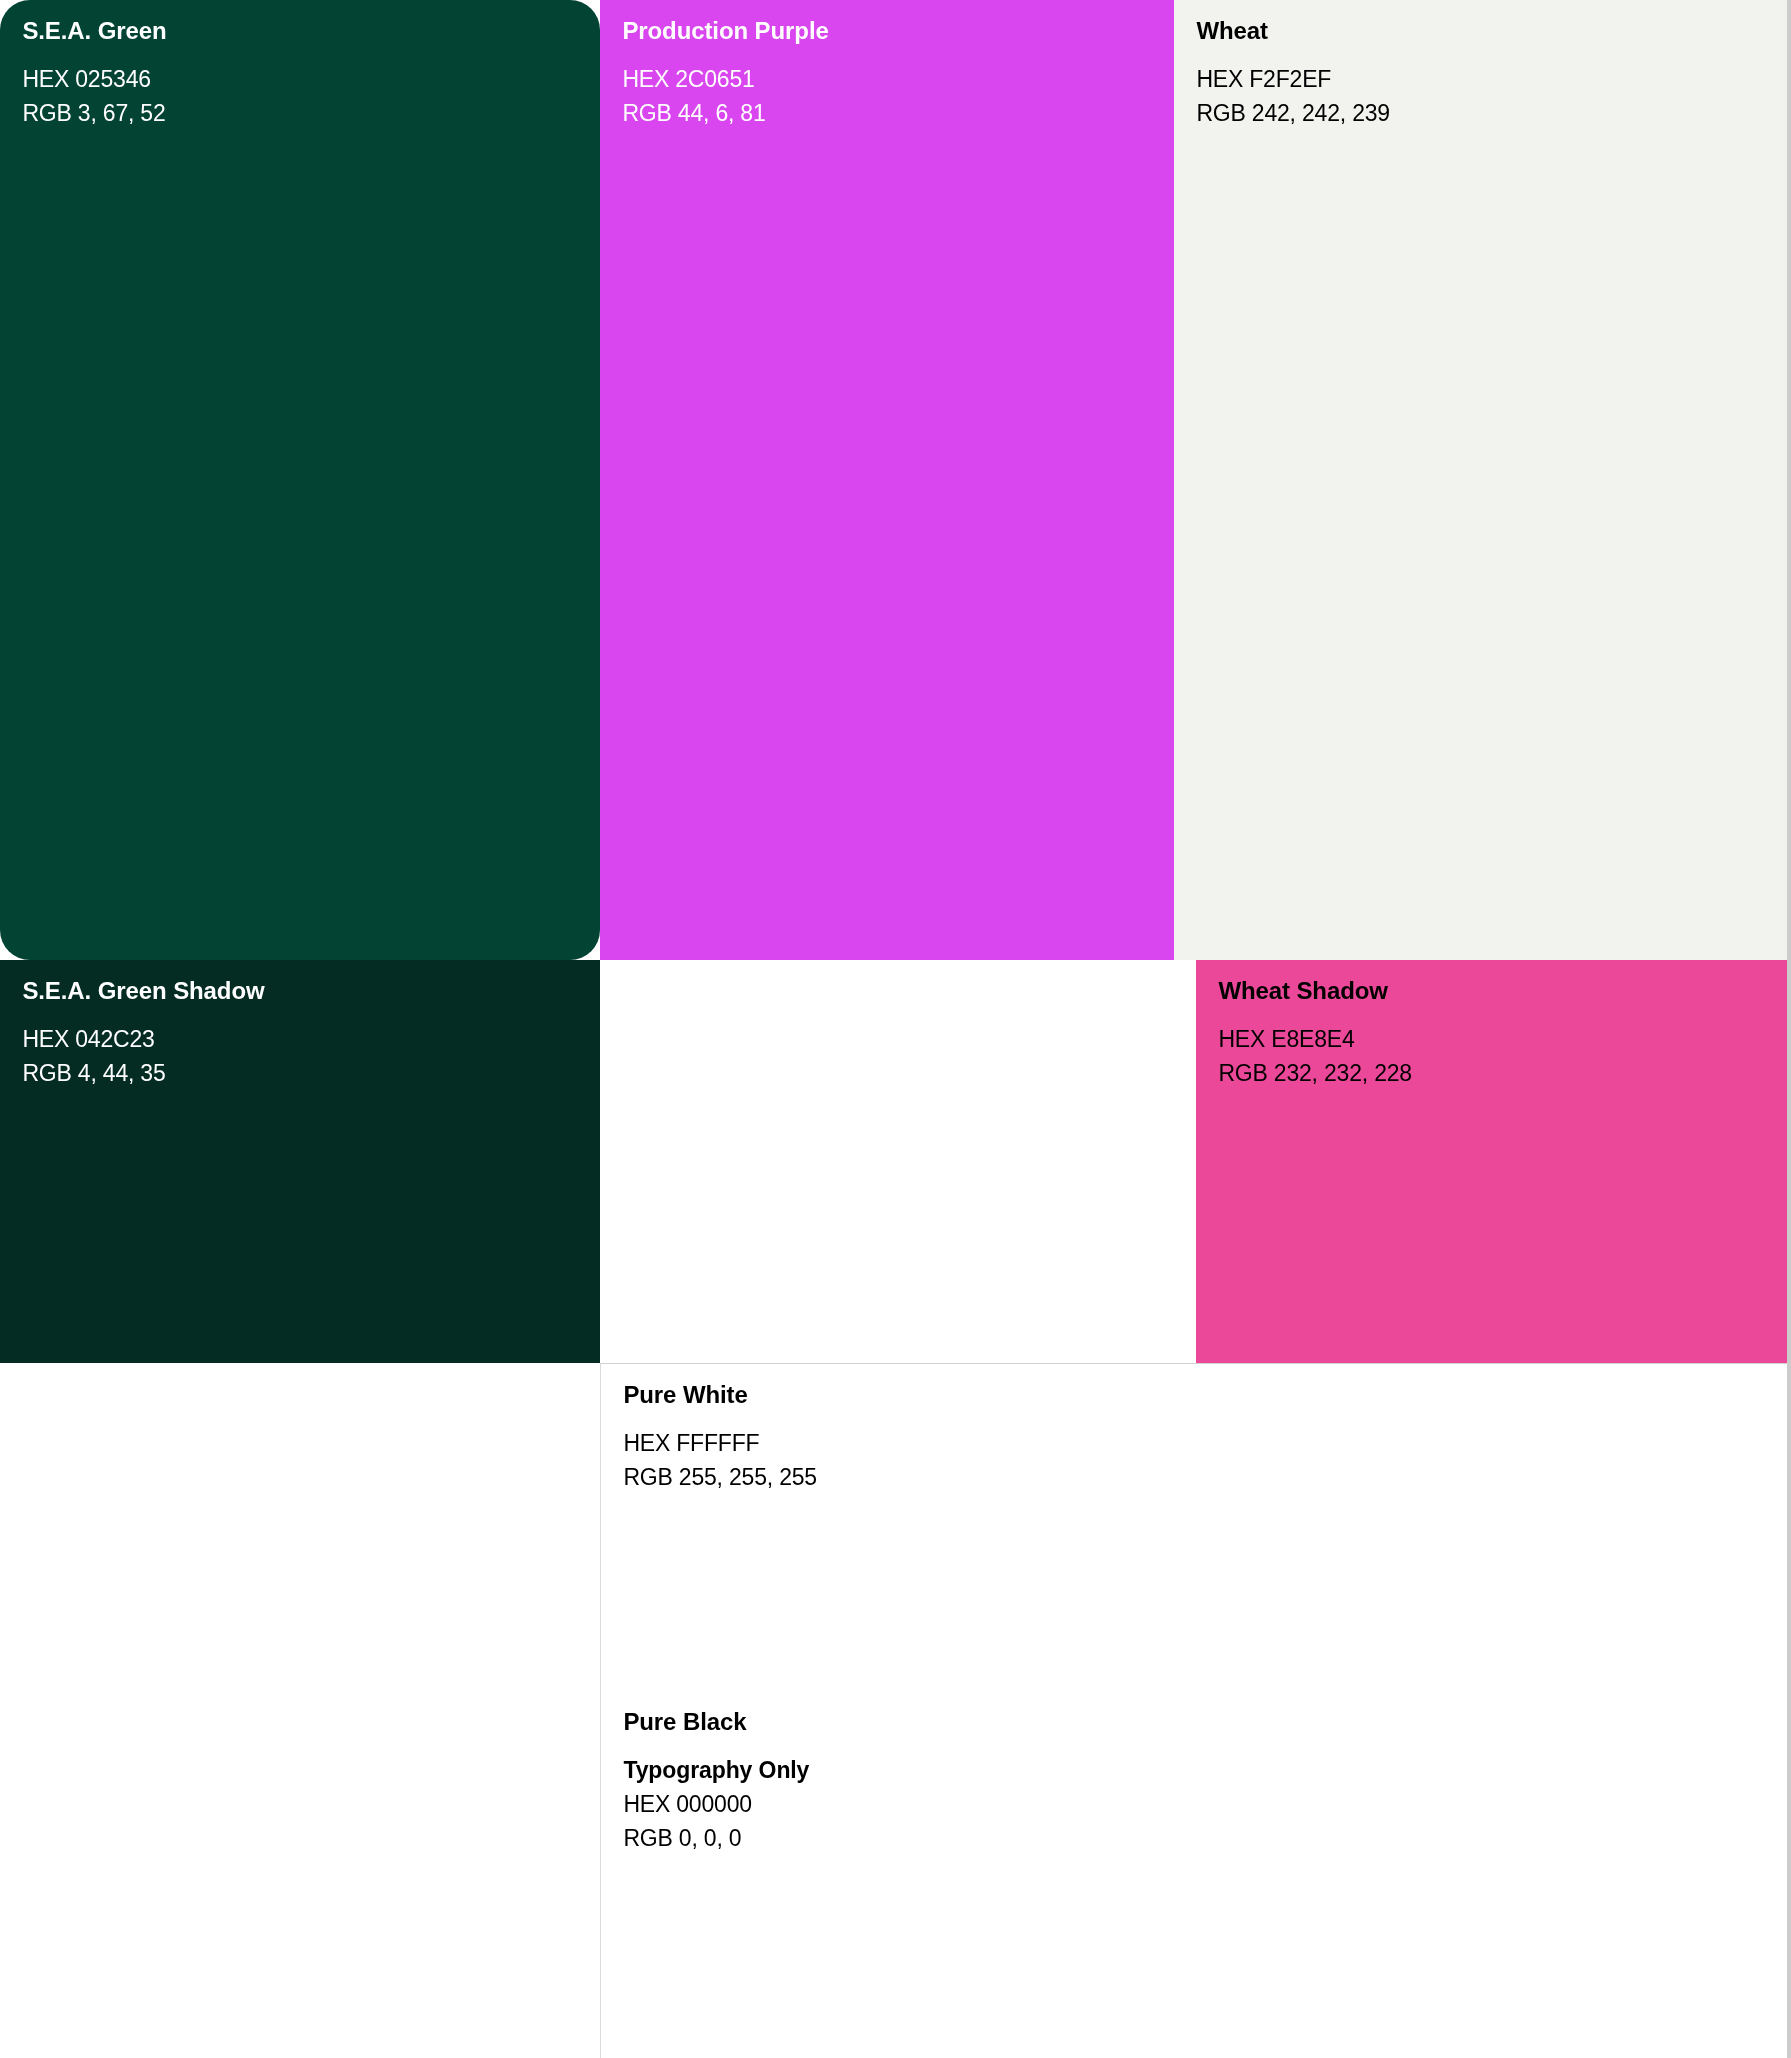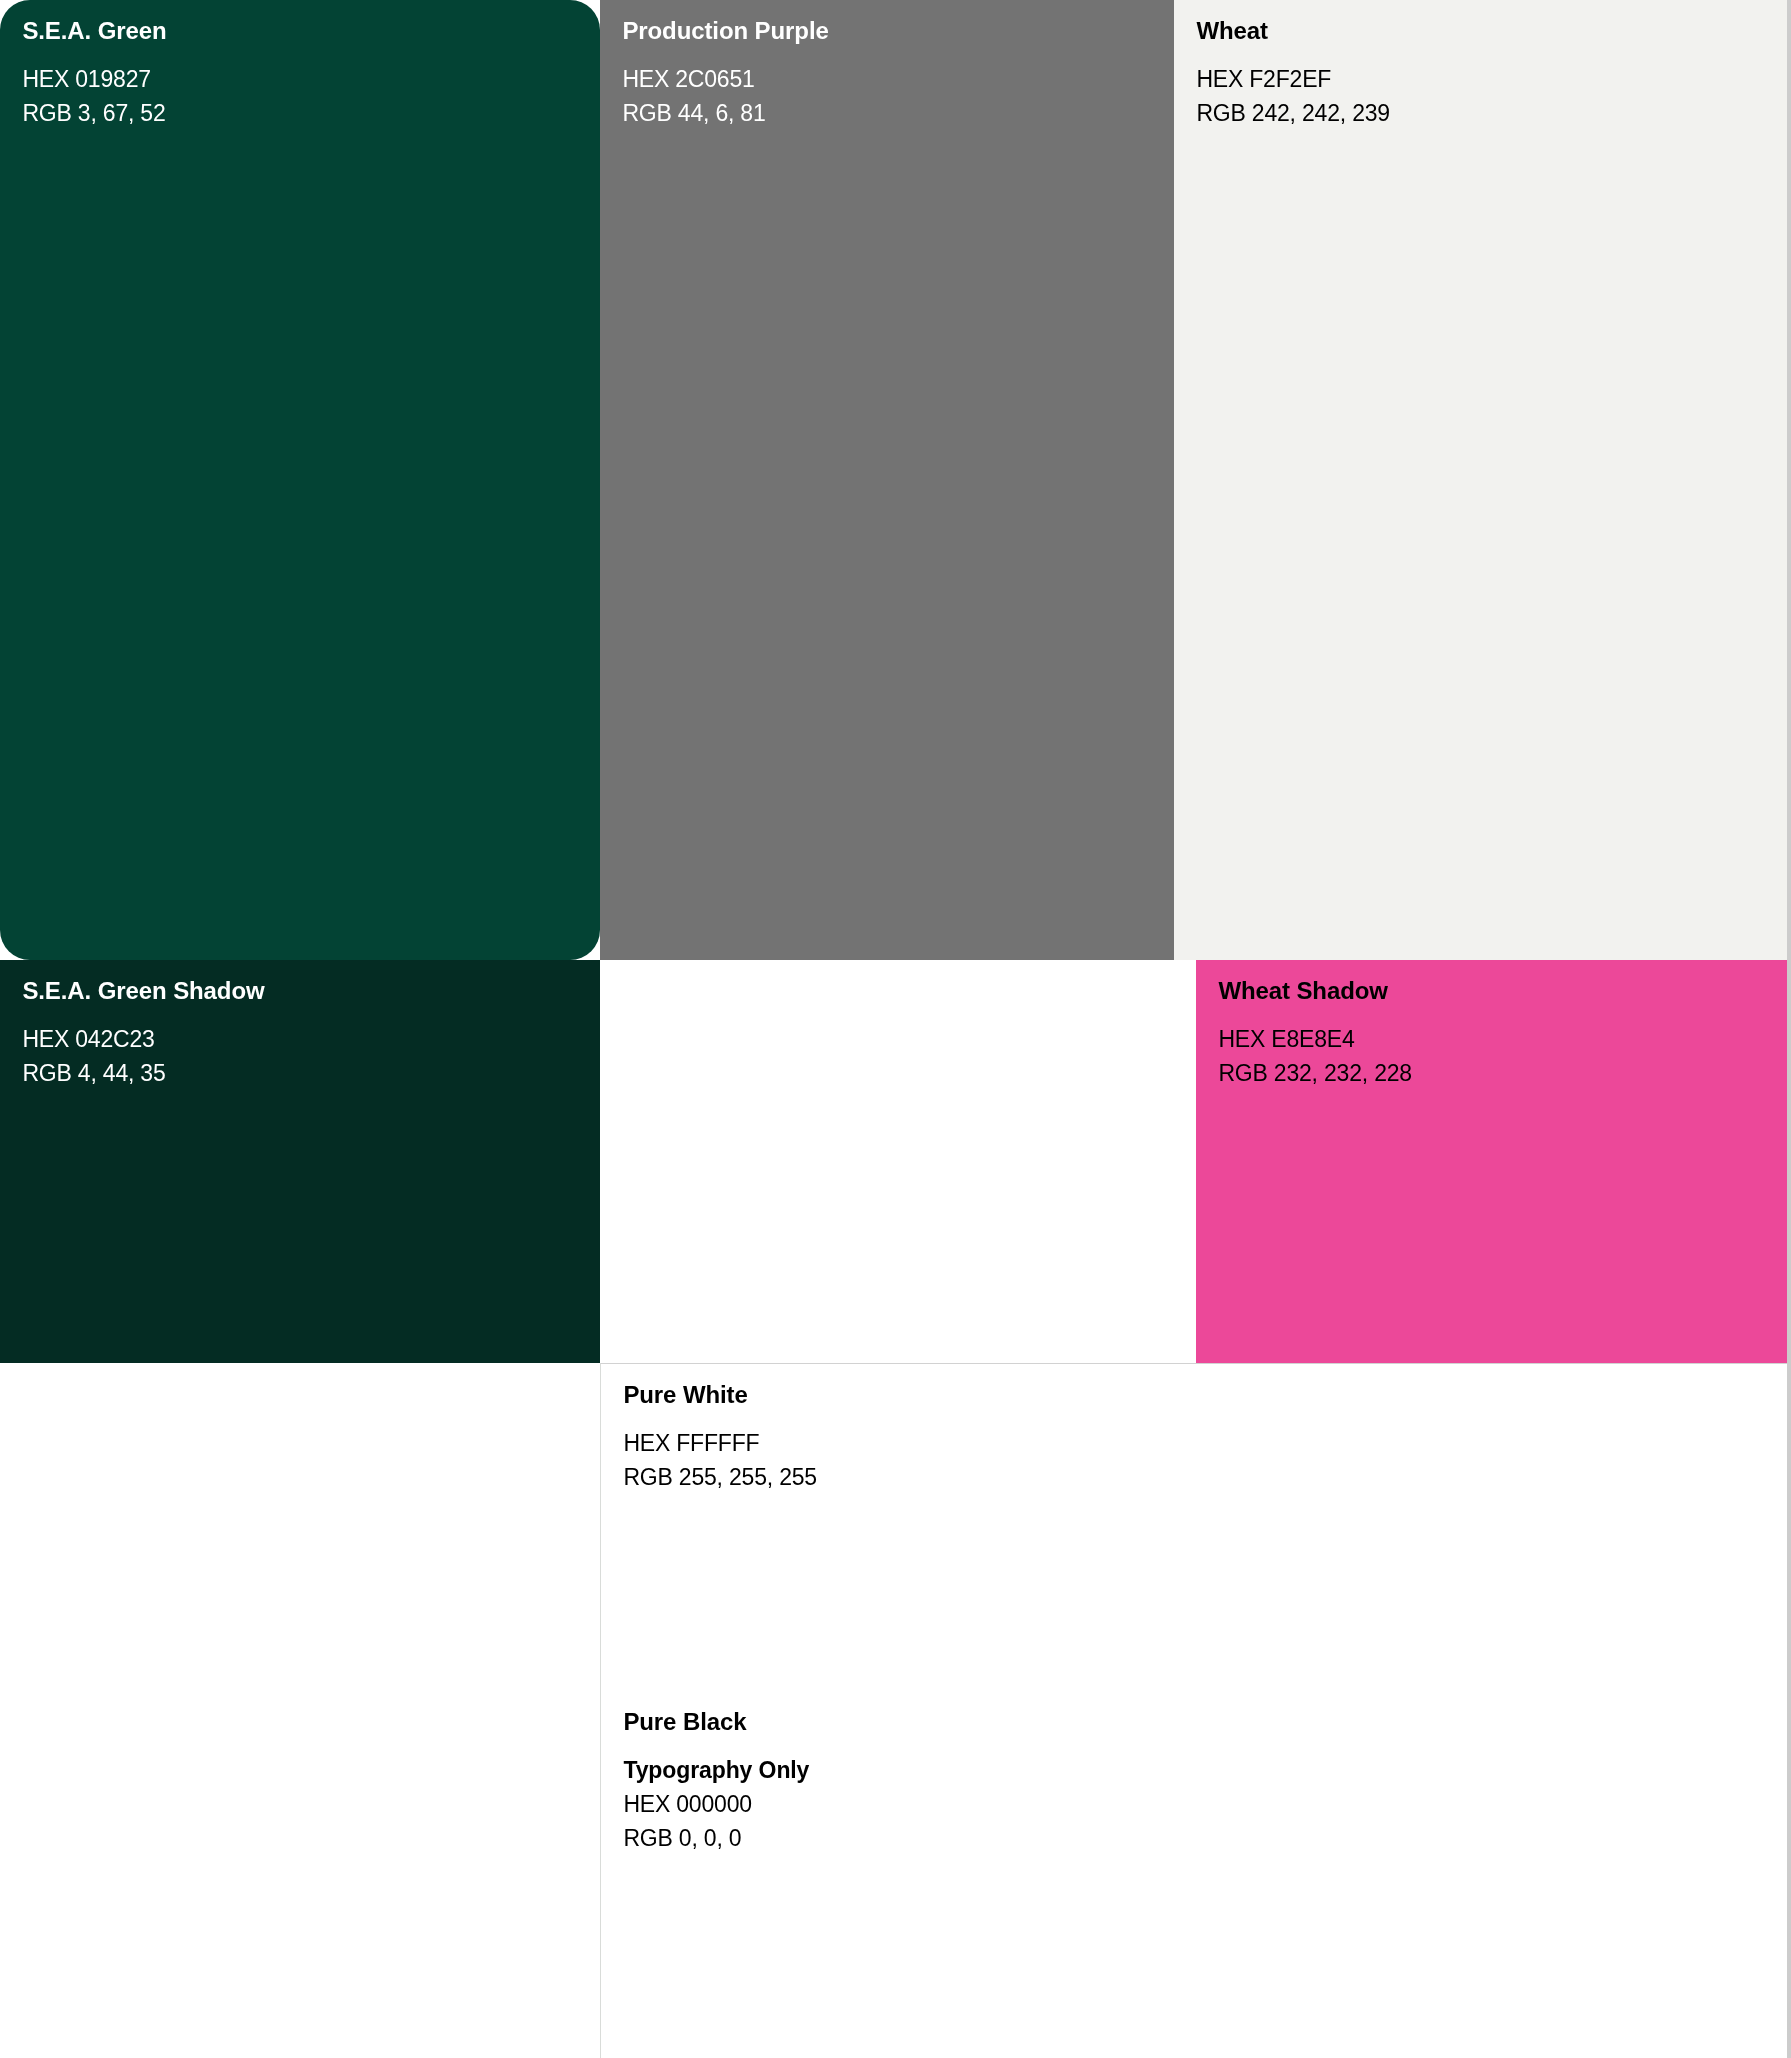--- a/index.html
+++ b/index.html
@@ -93,26 +93,26 @@
   }
 </style>
 </head>
 <body>
 
 <div class="palette-board">
 
   <div class="swatch" id="cell-sea-green" style="background:#034334; color:#FFFFFF;">
     <div class="swatch-inner">
       <p class="swatch-name">S.E.A. Green</p>
-      <p class="swatch-line">HEX 019827</p>
+      <p class="swatch-line">HEX 025346</p>
       <p class="swatch-line">RGB 3, 67, 52</p>
     </div>
   </div>
 
-  <div class="swatch" id="cell-production-purple" style="background:#737373; color:#FFFFFF;">
+  <div class="swatch" id="cell-production-purple" style="background:#d946ef; color:#FFFFFF;">
     <div class="swatch-inner">
       <p class="swatch-name">Production Purple</p>
       <p class="swatch-line">HEX 2C0651</p>
       <p class="swatch-line">RGB 44, 6, 81</p>
     </div>
   </div>
 
   <div class="swatch" id="cell-wheat" style="background:#F2F2EF; color:#000000;">
     <div class="swatch-inner">
       <p class="swatch-name">Wheat</p>

